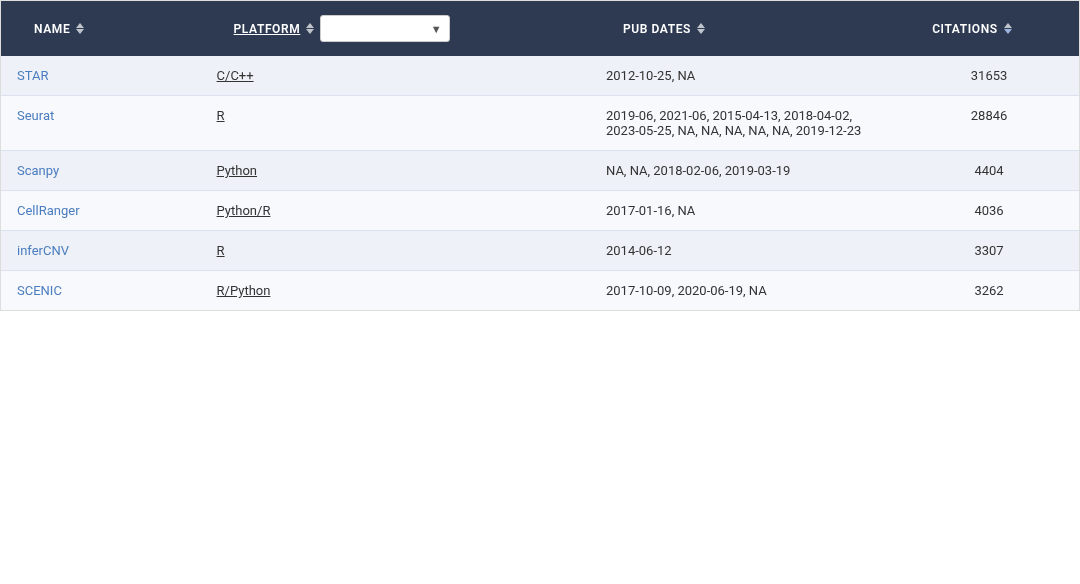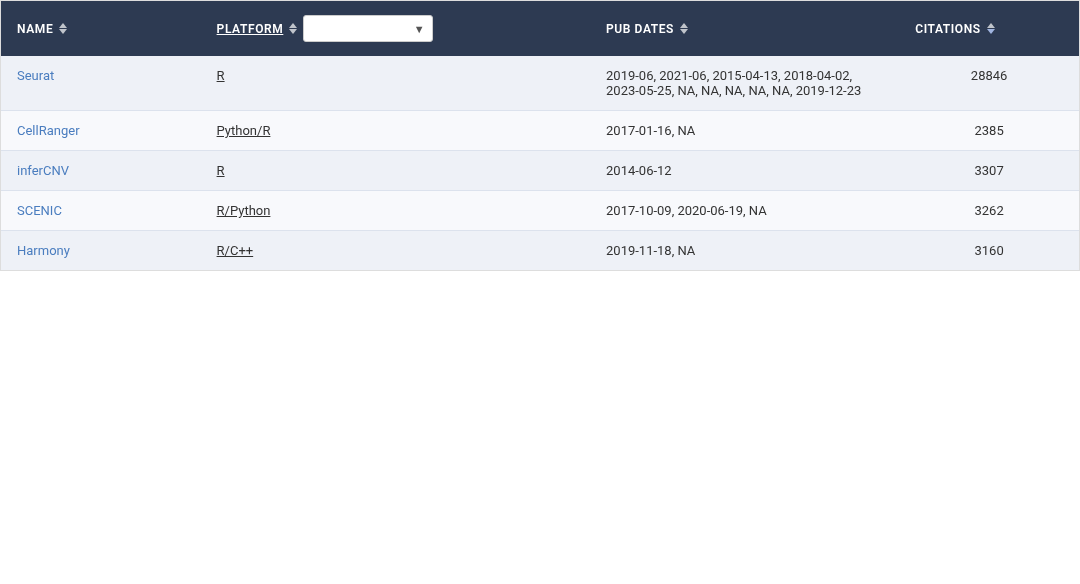--- a/index.html
+++ b/index.html
@@ -25,21 +25,21 @@
       width: 100%;
       border-collapse: collapse;
     }
 
     thead tr {
       background-color: #2d3a52;
       color: #fff;
     }
 
     thead th {
-      padding: 14px 16px;
+      padding: 14px 33px;
       text-align: left;
       font-size: 12px;
       font-weight: 600;
       letter-spacing: 0.05em;
       text-transform: uppercase;
       white-space: nowrap;
       user-select: none;
     }
 
     thead th .th-inner {
@@ -208,45 +208,51 @@
             <span>CITATIONS</span>
             <span class="sort-icon">
               <span class="sort-up"></span>
               <span class="sort-down-active"></span>
             </span>
           </div>
         </th>
       </tr>
     </thead>
     <tbody id="table-body">
+    <tr>
+          <td class="col-name"><a class="tool-link">STAR</a></td>
+          <td class="col-platform">C/C++</td>
+          <td class="col-pubdates">2012-10-25, NA</td>
+          <td class="col-citations">31653</td>
+        </tr>
         <tr>
           <td class="col-name"><a class="tool-link">Seurat</a></td>
           <td class="col-platform">R</td>
           <td class="col-pubdates">2019-06, 2021-06, 2015-04-13, 2018-04-02, 2023-05-25, NA, NA, NA, NA, NA, 2019-12-23</td>
           <td class="col-citations">28846</td>
         </tr>
         <tr>
+          <td class="col-name"><a class="tool-link">Scanpy</a></td>
+          <td class="col-platform">Python</td>
+          <td class="col-pubdates">NA, NA, 2018-02-06, 2019-03-19</td>
+          <td class="col-citations">4404</td>
+        </tr>
+        <tr>
           <td class="col-name"><a class="tool-link">CellRanger</a></td>
           <td class="col-platform">Python/R</td>
           <td class="col-pubdates">2017-01-16, NA</td>
-          <td class="col-citations">2385</td>
+          <td class="col-citations">4036</td>
         </tr>
         <tr>
           <td class="col-name"><a class="tool-link">inferCNV</a></td>
           <td class="col-platform">R</td>
           <td class="col-pubdates">2014-06-12</td>
           <td class="col-citations">3307</td>
         </tr>
         <tr>
           <td class="col-name"><a class="tool-link">SCENIC</a></td>
           <td class="col-platform">R/Python</td>
           <td class="col-pubdates">2017-10-09, 2020-06-19, NA</td>
           <td class="col-citations">3262</td>
         </tr>
-        <tr>
-          <td class="col-name"><a class="tool-link">Harmony</a></td>
-          <td class="col-platform">R/C++</td>
-          <td class="col-pubdates">2019-11-18, NA</td>
-          <td class="col-citations">3160</td>
-        </tr>
       </tbody>
   </table>
 </div>
 
 </body></html>

